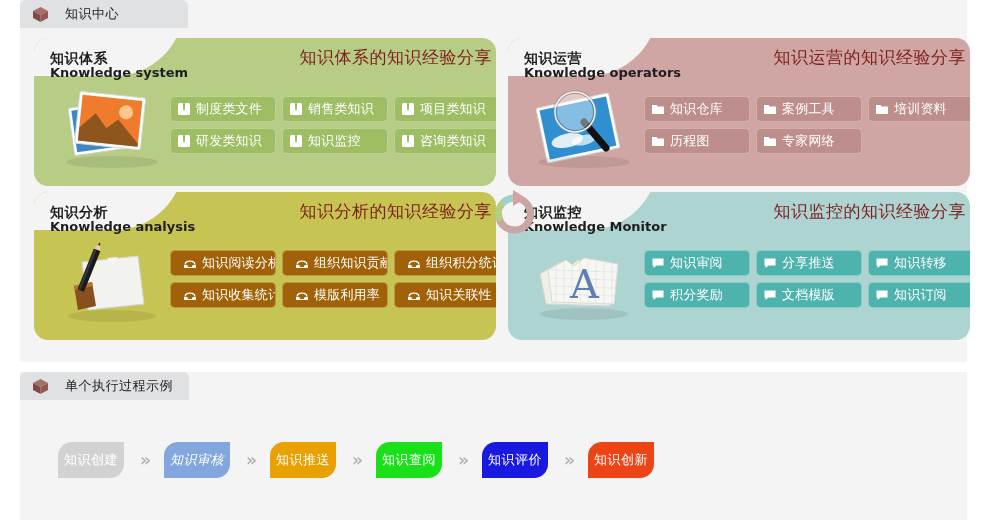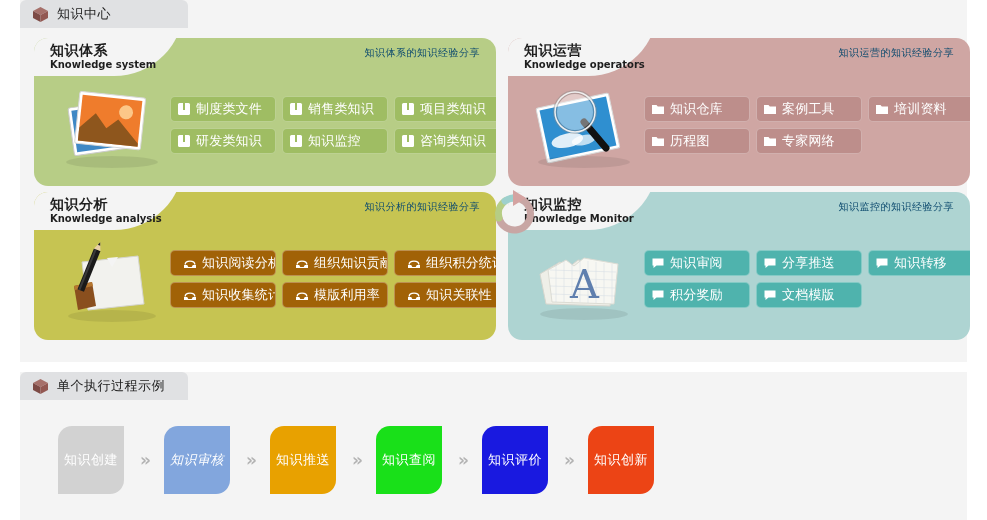--- a/index.html
+++ b/index.html
@@ -17,21 +17,21 @@
   #section-process  { top:372px; height:148px; }
 
   .tab-bar { position:relative; height:28px; }
   .tab {
     position:absolute; left:0; top:0;
     height:28px; min-width:168px;
     background:#e0e1e3;
     border-radius:6px 6px 0 0;
     display:flex; align-items:center;
     padding:0 16px 0 12px;
-    gap:8px;
+    gap:16px;
   }
   .tab-label { font-size:13px; color:#222; letter-spacing:.5px; }
 
   .cube-icon { width:17px; height:17px; display:block; }
 
   .section-body { position:relative; background:#f4f4f4; }
 
   
   .panel {
     position:absolute;
@@ -50,29 +50,29 @@
     width:180px; height:96px;
     background:#f4f4f4;
     border-radius:0 0 70px 0;
   }
 
   .panel-title {
     position:absolute; left:16px; top:4px; z-index:4;
   }
   .panel-title .cn {
     font-size:14px; font-weight:bold; color:#1e1e1e;
-    letter-spacing:.5px; line-height:16px;
+    letter-spacing:.5px; line-height:16px;margin-top:8px;
   }
   .panel-title .en {
-    font-size:10px; font-weight:bold; color:#1e1e1e;
+    font-size:13px; font-weight:bold; color:#1e1e1e;
     line-height:13px;
   }
   .panel-tagline {
-    position:absolute; right:16px; top:8px; z-index:4;
-    font-size:10px; color:#0c4a6e; letter-spacing:.5px;
+    position:absolute; right:4px; top:8px; z-index:4;
+    font-size:17px; color:#7f1d1d; letter-spacing:.5px;
   }
 
   
   .illus { position:absolute; left:18px; top:48px; width:118px; height:88px; z-index:3; }
   .illus svg { display:block; }
 
   
   .btn-grid {
     position:absolute; top:58px; left:136px;
     display:grid;
@@ -107,21 +107,21 @@
 
   
   .flow {
     position:absolute; left:0; top:28px;
     width:947px; height:120px;
     background:#f4f4f4;
     display:flex; align-items:center;
     padding-left:38px;
   }
   .step {
-    width:66px; height:68px;
+    width:66px; height:36px;
     display:flex; align-items:center; justify-content:center;
     border-radius:14px 0 14px 0;
     color:#ffffff; font-size:13px; letter-spacing:.5px;
     cursor:pointer;
   }
   .arrow {
     width:40px; text-align:center;
     color:#b3b3b3; font-size:17px; font-weight:bold;
     letter-spacing:-3px;
   }
@@ -400,20 +400,26 @@
                   <path d="M1.5 2.5h11v7H5.5L2.5 12V9.5H1.5z" fill="#ffffff"></path>
                 </svg></span>
             <span class="lbl">积分奖励</span>
           </div>
           <div class="chip">
             <span class="gi"><svg viewBox="0 0 14 14" width="14" height="14">
                   <path d="M1.5 2.5h11v7H5.5L2.5 12V9.5H1.5z" fill="#ffffff"></path>
                 </svg></span>
             <span class="lbl">文档模版</span>
           </div>
+          <div class="chip">
+            <span class="gi"><svg viewBox="0 0 14 14" width="14" height="14">
+                  <path d="M1.5 2.5h11v7H5.5L2.5 12V9.5H1.5z" fill="#ffffff"></path>
+                </svg></span>
+            <span class="lbl">知识订阅</span>
+          </div>
         </div>
       </div>
 
       <div class="center-cycle">
         <svg viewBox="0 0 56 56" width="56" height="56">
           <path d="M28 12 a16 16 0 1 1 -15 20" fill="none" stroke="#c8a6a4" stroke-width="7" stroke-linecap="round"></path>
           <path d="M13 32 a16 16 0 0 1 6 -17" fill="none" stroke="#b6cd84" stroke-width="7" stroke-linecap="round"></path>
           <path d="M19 15 a16 16 0 0 1 9 -3" fill="none" stroke="#9ed0cd" stroke-width="7" stroke-linecap="round"></path>
           <polygon points="27,4 40,12 27,20" fill="#d4a3a1"></polygon>
         </svg>

